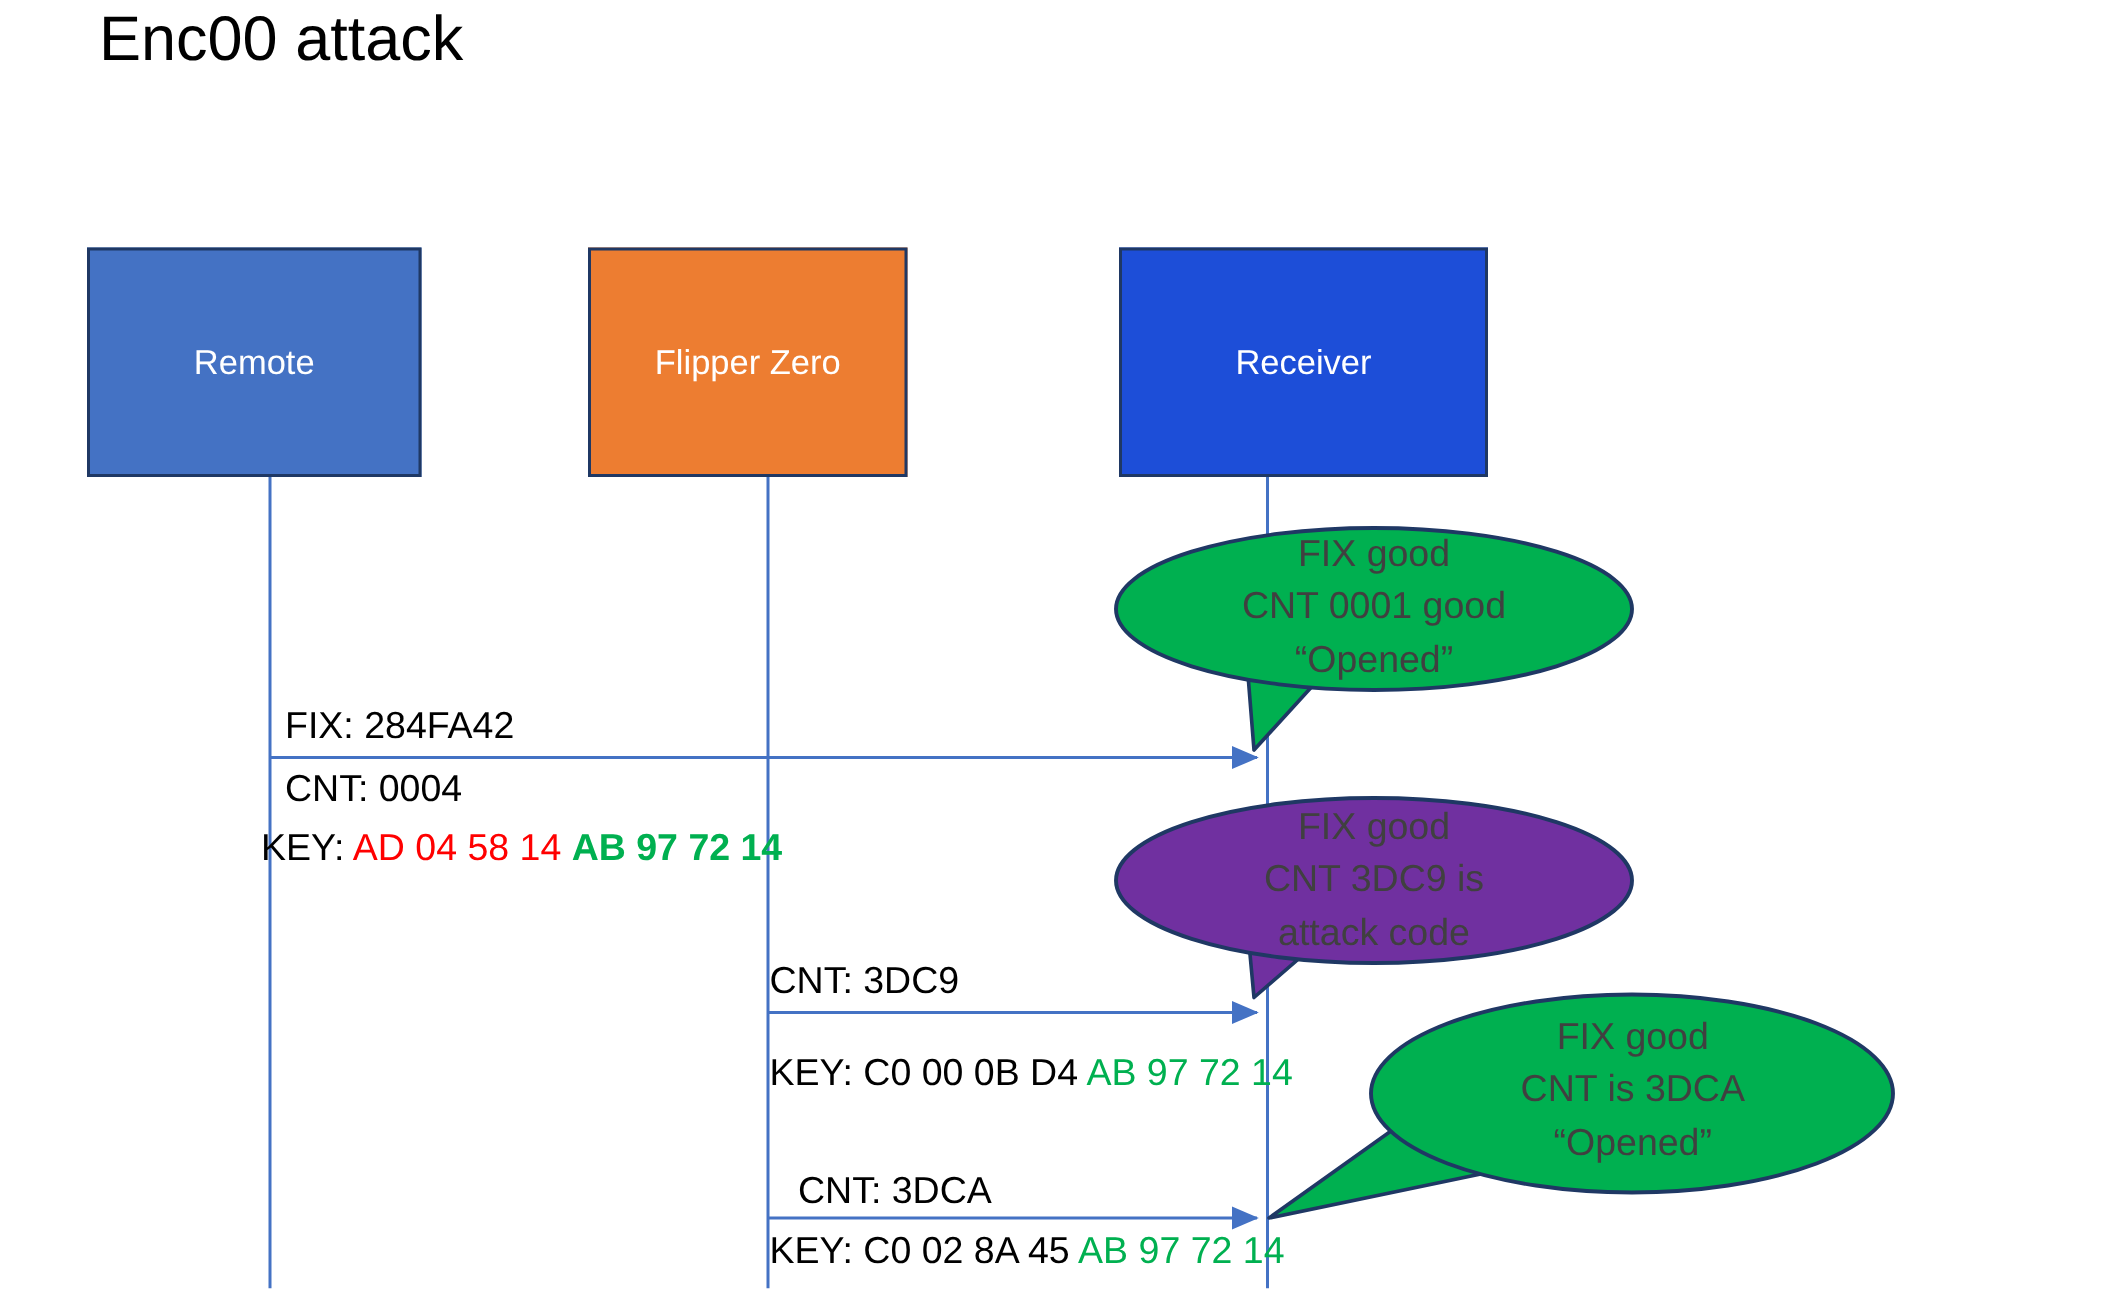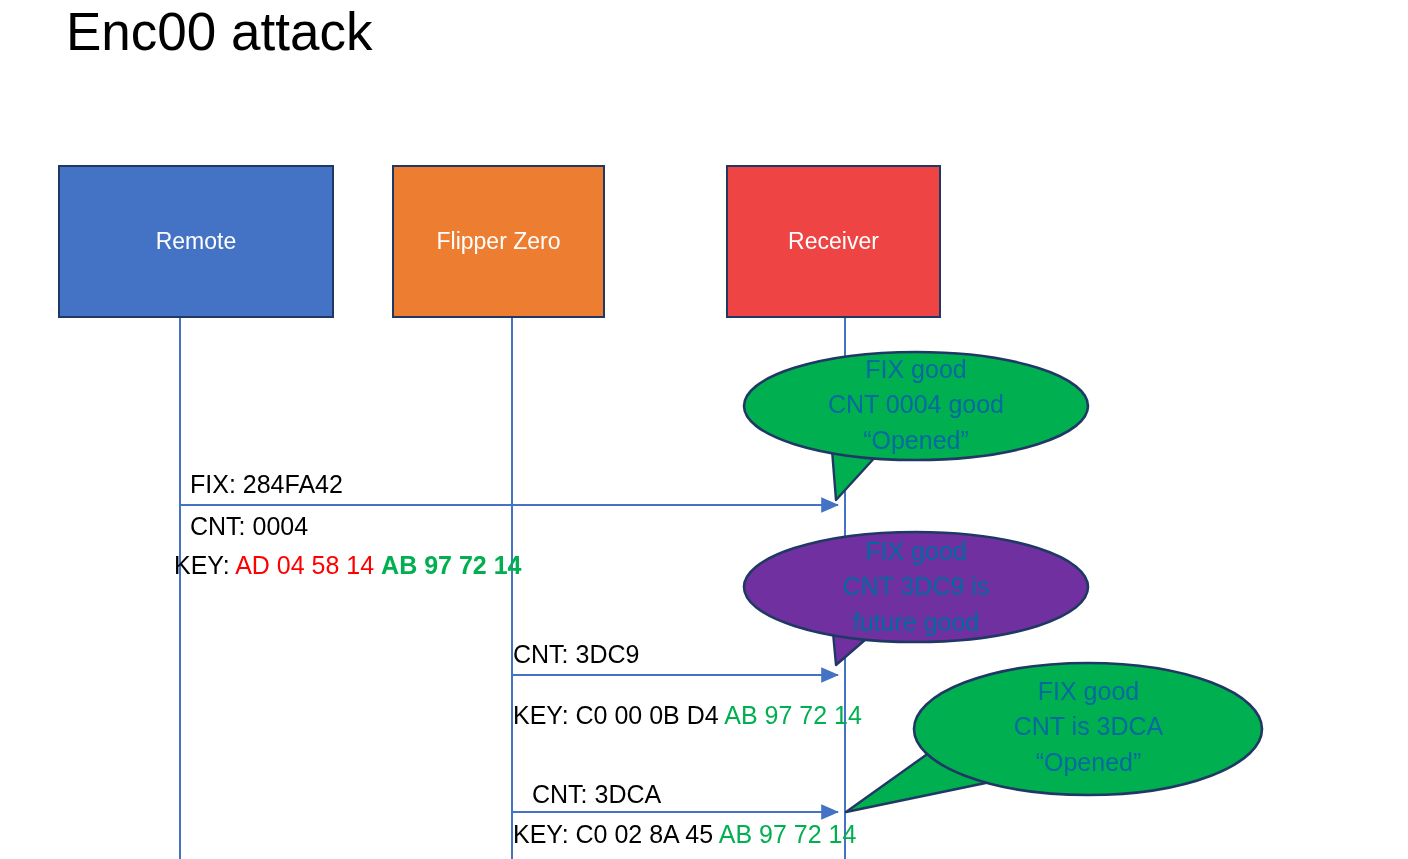--- a/index.html
+++ b/index.html
@@ -17,21 +17,21 @@
   #canvas {
     position: absolute;
     left: 0; top: 0;
     width: 1408px;
     height: 859px;
   }
   .slide-title {
     position: absolute;
     left: 66px;
     top: 2px;
-    font-size: 53px;
+    font-size: 42px;
     line-height: 1.12;
     color: #000000;
     font-weight: 400;
     letter-spacing: 0px;
     white-space: nowrap;
   }
   
   .actor-box {
     position: absolute;
     border: 2px solid #1F3864;
@@ -39,23 +39,23 @@
     display: flex;
     align-items: center;
     justify-content: center;
   }
   .actor-label {
     color: #ffffff;
     font-size: 23px;
     font-weight: 400;
     white-space: nowrap;
   }
-  #actor-remote   { left: 58px;  top: 165px; width: 276px; height: 153px; background: #4472C4; }
+  #actor-remote   { left: 58px;  top: 165px; width: 223px; height: 153px; background: #4472C4; }
   #actor-flipper  { left: 392px; top: 165px; width: 213px; height: 153px; background: #ED7D31; }
-  #actor-receiver { left: 726px; top: 165px; width: 215px; height: 153px; background: #ef4444; }
+  #actor-receiver { left: 746px; top: 165px; width: 246px; height: 153px; background: #1d4ed8; }
 
   
   .seq-text {
     position: absolute;
     font-size: 25px;
     color: #000000;
     white-space: nowrap;
     line-height: 1.15;
   }
   .k-red   { color: #FF0000; }
@@ -71,21 +71,21 @@
   #lbl-key3  { left: 513px; top: 820px; }
 
   
   .callout {
     position: absolute;
     display: flex;
     flex-direction: column;
     align-items: center;
     justify-content: center;
     text-align: center;
-    color: #0369a1;
+    color: #404040;
     font-size: 25px;
     line-height: 1.42;
     pointer-events: auto;
   }
   .callout .line { white-space: nowrap; }
 
   #callout-1 { left: 744px; top: 352px; width: 344px; height: 108px; }
   #callout-2 { left: 744px; top: 532px; width: 344px; height: 110px; }
   #callout-3 { left: 915px; top: 663px; width: 347px; height: 132px; }
   #callout-1 .ctext { transform: translateY(-1px); }
@@ -143,29 +143,29 @@
 
 <div class="seq-text" id="lbl-cnt2">CNT: 3DC9</div>
 <div class="seq-text" id="lbl-key2"><span>KEY: C0 00 0B D4 </span><span class="k-green">AB 97 72 14</span></div>
 
 <div class="seq-text" id="lbl-cnt3">CNT: 3DCA</div>
 <div class="seq-text" id="lbl-key3"><span>KEY: C0 02 8A 45 </span><span class="k-green">AB 97 72 14</span></div>
 
 <div class="callout" id="callout-1">
   <div class="ctext">
     <div class="line">FIX good</div>
-    <div class="line">CNT 0004 good</div>
+    <div class="line">CNT 0001 good</div>
     <div class="line">“Opened”</div>
   </div>
 </div>
 <div class="callout" id="callout-2">
   <div class="ctext">
     <div class="line">FIX good</div>
     <div class="line">CNT 3DC9 is</div>
-    <div class="line">future good</div>
+    <div class="line">attack code</div>
   </div>
 </div>
 <div class="callout" id="callout-3">
   <div class="ctext">
     <div class="line">FIX good</div>
     <div class="line">CNT is 3DCA</div>
     <div class="line">“Opened”</div>
   </div>
 </div>
 

